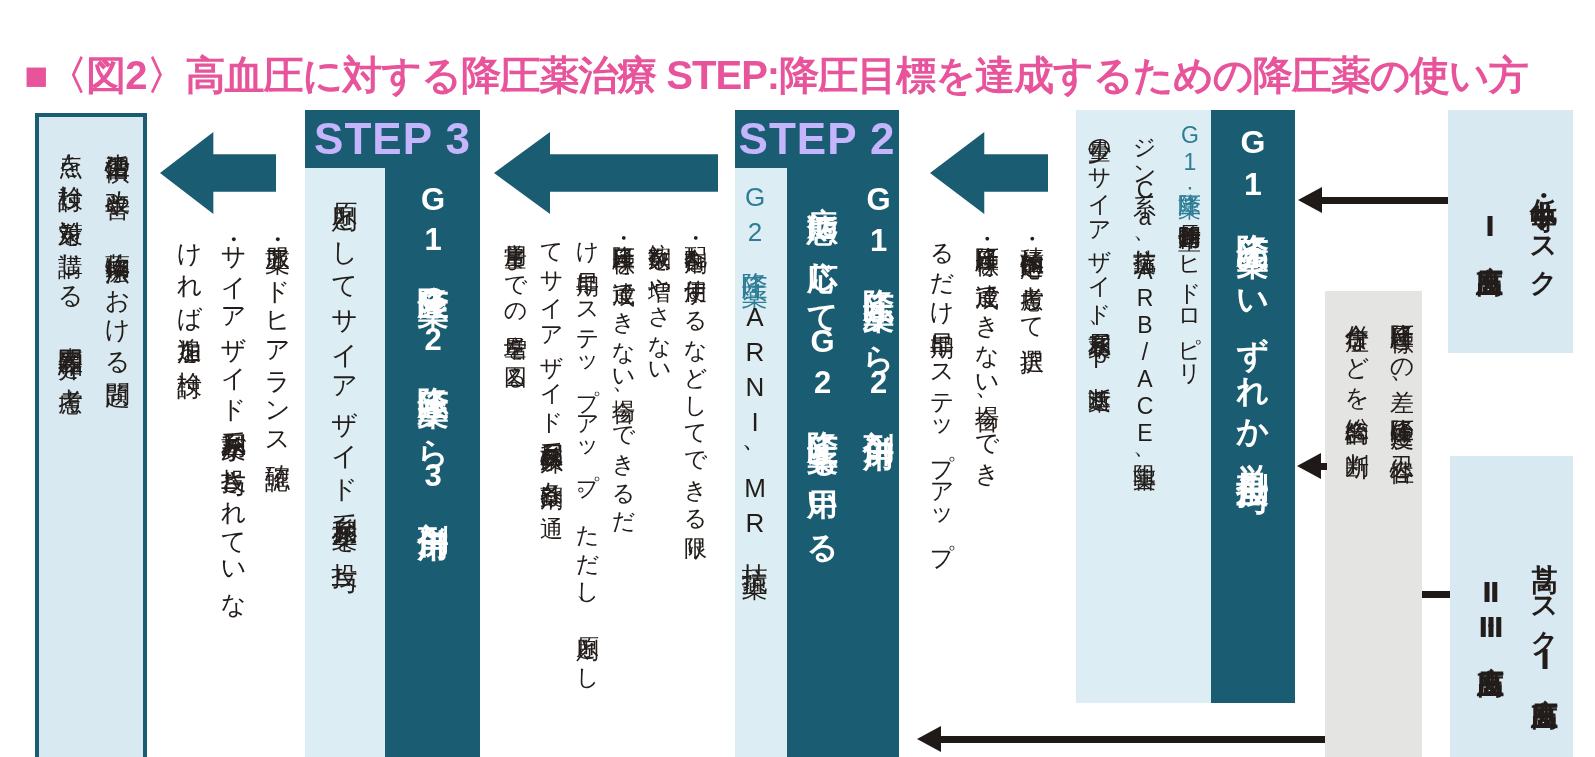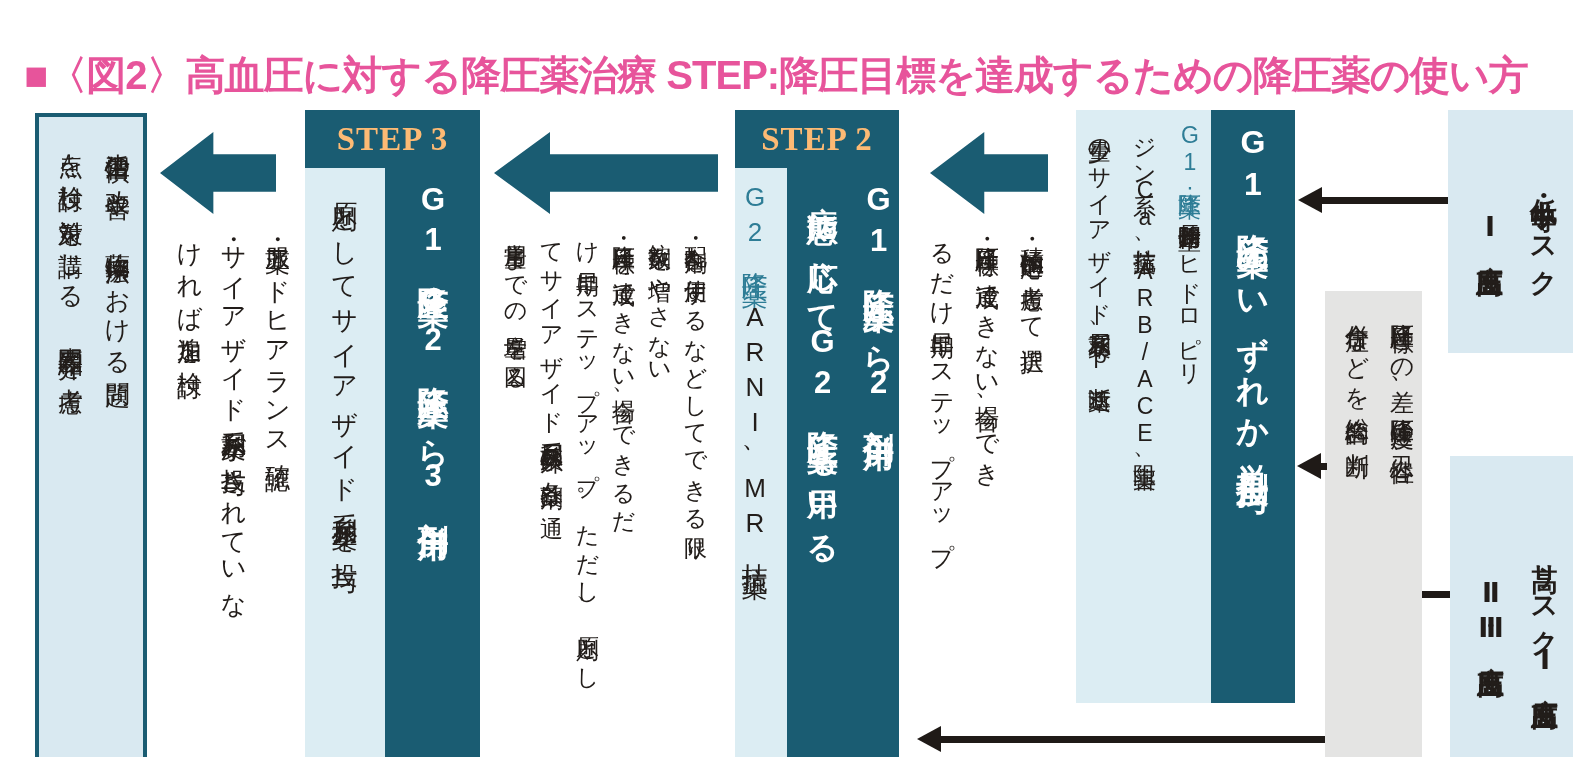--- a/index.html
+++ b/index.html
@@ -22,23 +22,23 @@
     white-space:nowrap;
   }
   .jc { justify-content:center; }
   .tc > div { text-align:center; }
   
   .riskbox { position:absolute; background:#d9e9f1; font-weight:bold; }
   .graybox { position:absolute; background:#e4e4e3; }
   .lifebox { position:absolute; background:#d9e9f1; border:4px solid #1a5c72; }
   .step { position:absolute; display:flex; flex-direction:column; }
   .step-header {
-    height:58px; background:#1a5c72; color:#fdba74;
-    font-weight:bold; font-size:33px; letter-spacing:1px;
-    display:flex; align-items:center; justify-content:center; flex:0 0 58px;font-family:Liberation Serif, serif;
+    height:58px; background:#1a5c72; color:#c4b5fd;
+    font-weight:bold; font-size:44px; letter-spacing:1px;
+    display:flex; align-items:center; justify-content:center; flex:0 0 58px;
   }
   .step-body { display:flex; flex:1 1 auto; min-height:0; }
   .step-sub { background:#dcedf3; height:100%; }
   .step-main { background:#1a5c72; color:#ffffff; font-weight:bold; height:100%; }
   .accent { color:#2e7d96; }
   
   .barrow { position:absolute; background:#1a5c72; }
   
   .aline { position:absolute; height:7px; background:#1f1a17; }
   .ahead { position:absolute; width:0; height:0;

